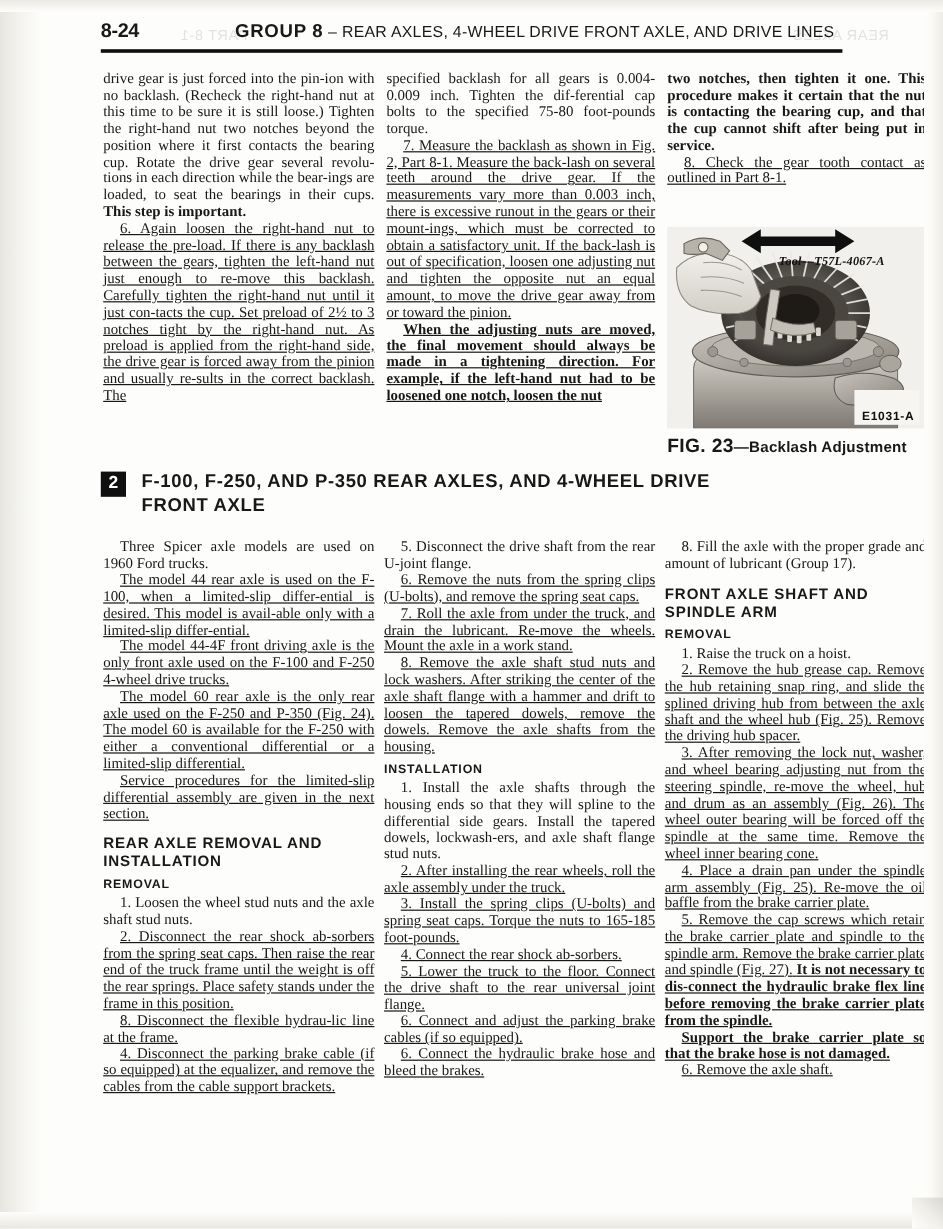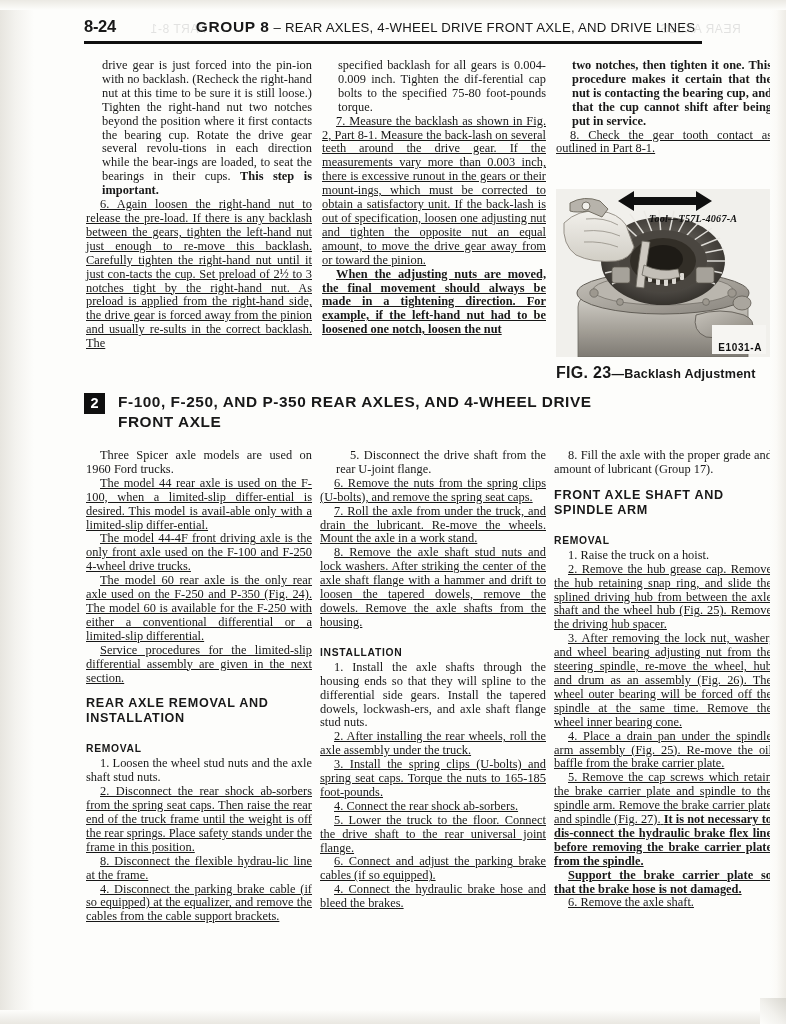--- a/index.html
+++ b/index.html
@@ -110,41 +110,41 @@
     font-size: 12.4px;
     line-height: 13.9px;
     text-align: justify;
     text-justify: inter-word;
     hyphens: manual;
   }
   .col p {
     margin: 0;
     text-indent: 14px;
   }
-  .col p.noind { text-indent: 0; margin-left: 16px; }
+  .col p.noind { text-indent: 0; }
   .col p + p { margin-top: 0; text-decoration: underline; }
   .col b { font-weight: bold; }
 
   .sec-head {
     font-family: "Liberation Sans", sans-serif;
     font-weight: bold;
     font-size: 12.6px;
     letter-spacing: 0.7px;
     line-height: 15px;
     margin: 11px 0 3px 0;
     text-indent: 0;
     text-align: left;
   }
   .sub-head {
     font-family: "Liberation Sans", sans-serif;
     font-weight: bold;
     font-size: 10.3px;
     letter-spacing: 0.7px;
     line-height: 13px;
-    margin: 16px 0 2px 0;
+    margin: 5px 0 2px 0;
     text-indent: 0;
     text-align: left;
   }
 
   
   #col-top-1 { left: 86px;  top: 59px; width: 226px; }
   #col-top-2 { left: 322px; top: 59px; width: 224px; }
   #col-top-3 { left: 556px; top: 59px; width: 216px; }
 
   
@@ -389,21 +389,21 @@
       <p>6. Remove the nuts from the spring clips (U-bolts), and remove the spring seat caps.</p>
       <p>7. Roll the axle from under the truck, and drain the lubricant. Re-move the wheels. Mount the axle in a work stand.</p>
       <p>8. Remove the axle shaft stud nuts and lock washers. After striking the center of the axle shaft flange with a hammer and drift to loosen the tapered dowels, remove the dowels. Remove the axle shafts from the housing.</p>
       <div class="sub-head">INSTALLATION</div>
       <p>1. Install the axle shafts through the housing ends so that they will spline to the differential side gears. Install the tapered dowels, lockwash-ers, and axle shaft flange stud nuts.</p>
       <p>2. After installing the rear wheels, roll the axle assembly under the truck.</p>
       <p>3. Install the spring clips (U-bolts) and spring seat caps. Torque the nuts to 165-185 foot-pounds.</p>
       <p>4. Connect the rear shock ab-sorbers.</p>
       <p>5. Lower the truck to the floor. Connect the drive shaft to the rear universal joint flange.</p>
       <p>6. Connect and adjust the parking brake cables (if so equipped).</p>
-      <p>4. Connect the hydraulic brake hose and bleed the brakes.</p>
+      <p>6. Connect the hydraulic brake hose and bleed the brakes.</p>
     </div>
 
     <div class="col" id="col-bot-3">
       <p>8. Fill the axle with the proper grade and amount of lubricant (Group 17).</p>
       <div class="sec-head">FRONT AXLE SHAFT AND SPINDLE ARM</div>
       <div class="sub-head">REMOVAL</div>
       <p>1. Raise the truck on a hoist.</p>
       <p>2. Remove the hub grease cap. Remove the hub retaining snap ring, and slide the splined driving hub from between the axle shaft and the wheel hub (Fig. 25). Remove the driving hub spacer.</p>
       <p>3. After removing the lock nut, washer, and wheel bearing adjusting nut from the steering spindle, re-move the wheel, hub and drum as an assembly (Fig. 26). The wheel outer bearing will be forced off the spindle at the same time. Remove the wheel inner bearing cone.</p>
       <p>4. Place a drain pan under the spindle arm assembly (Fig. 25). Re-move the oil baffle from the brake carrier plate.</p>

